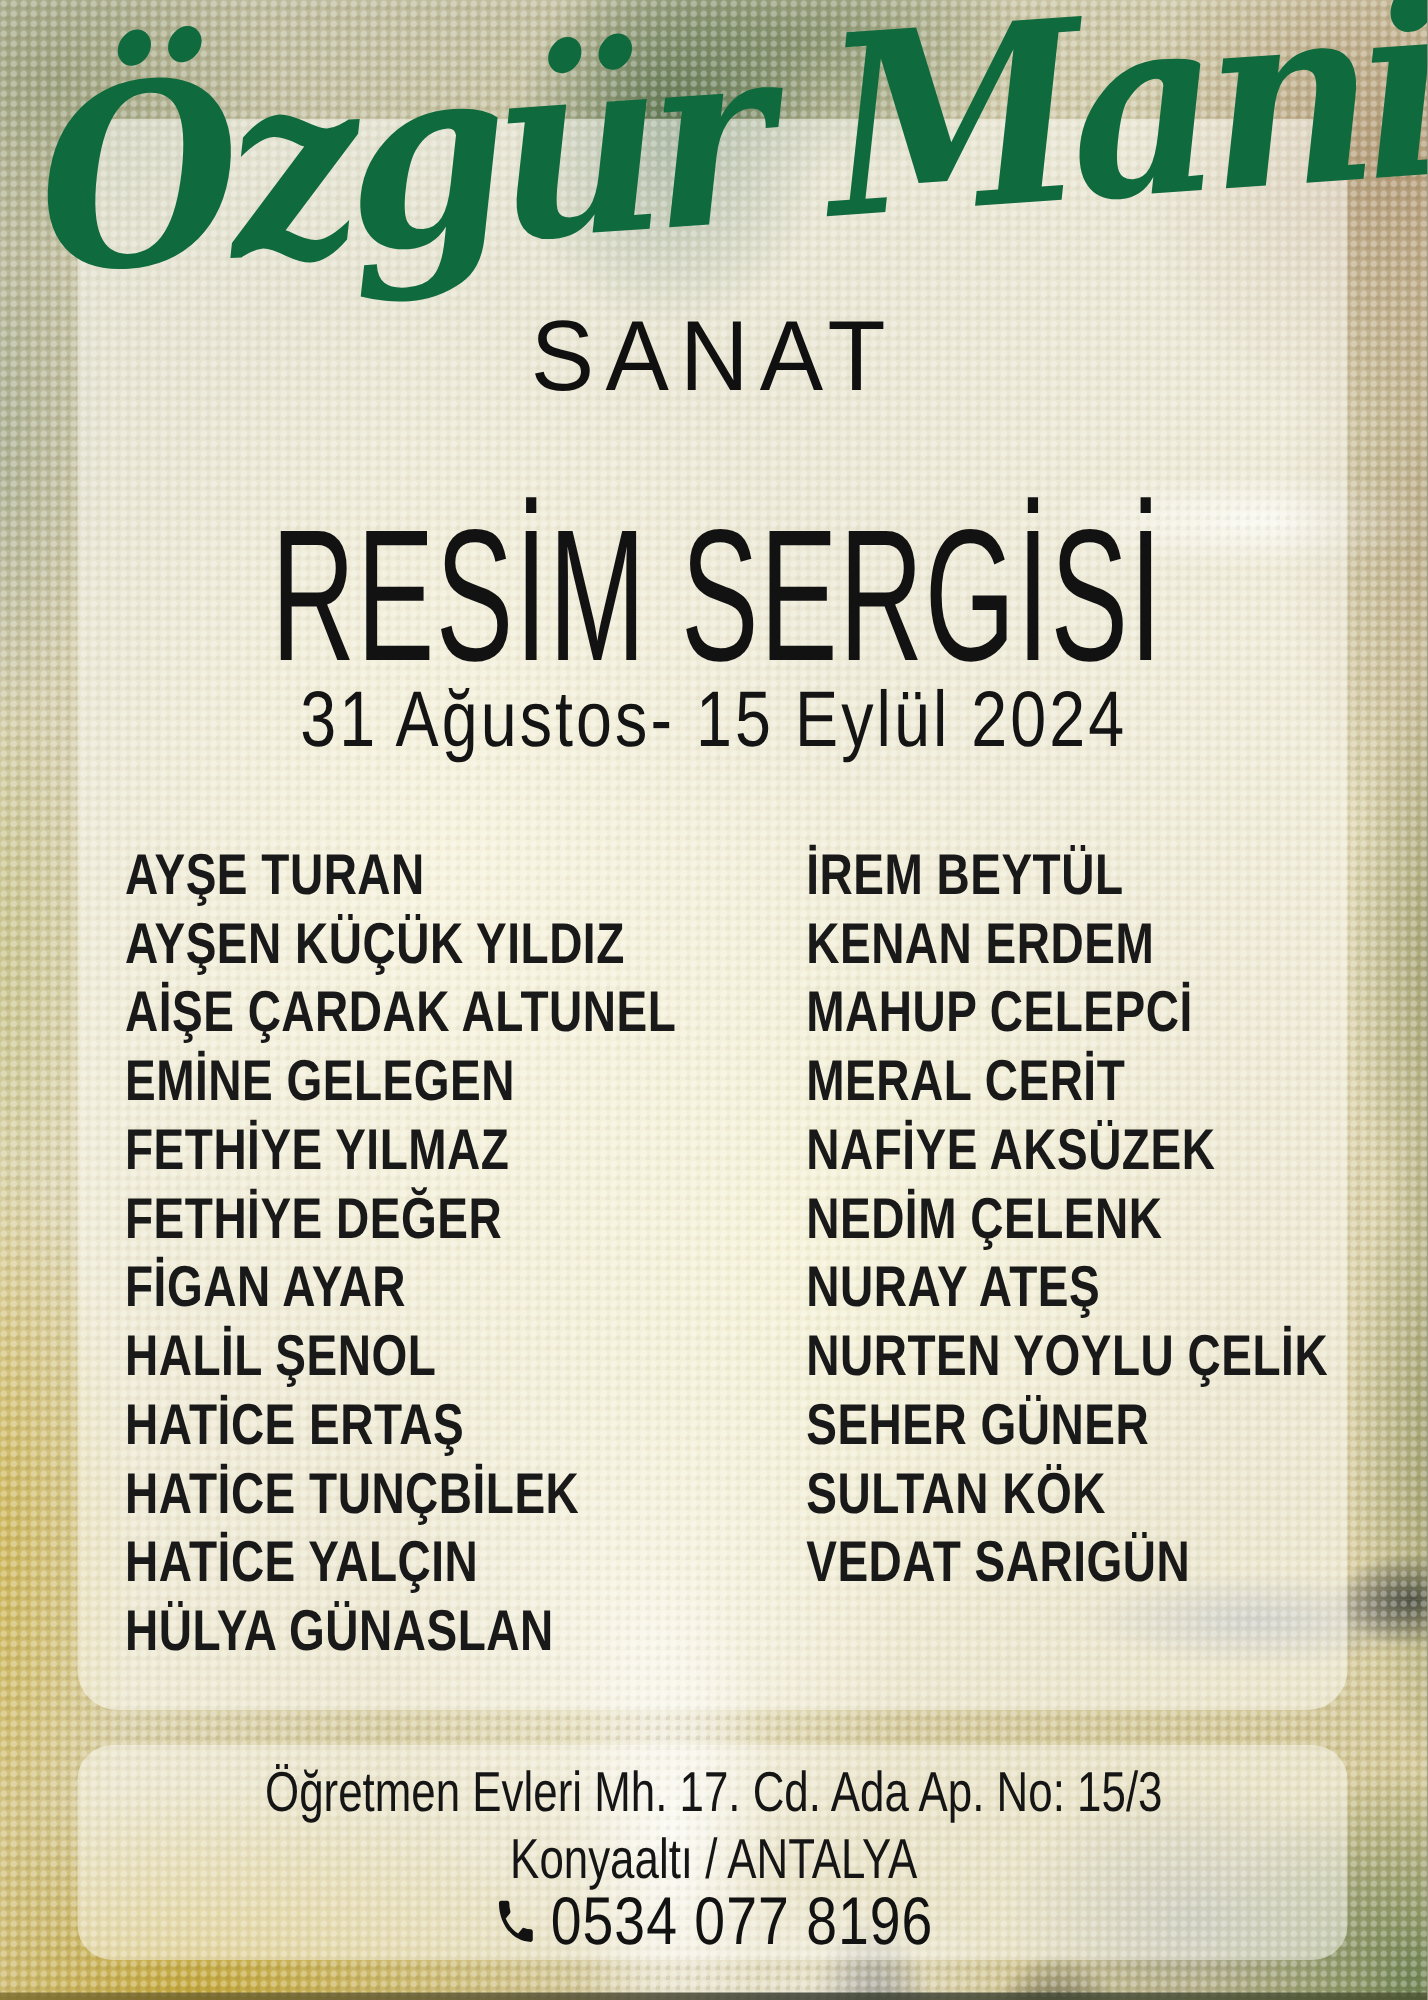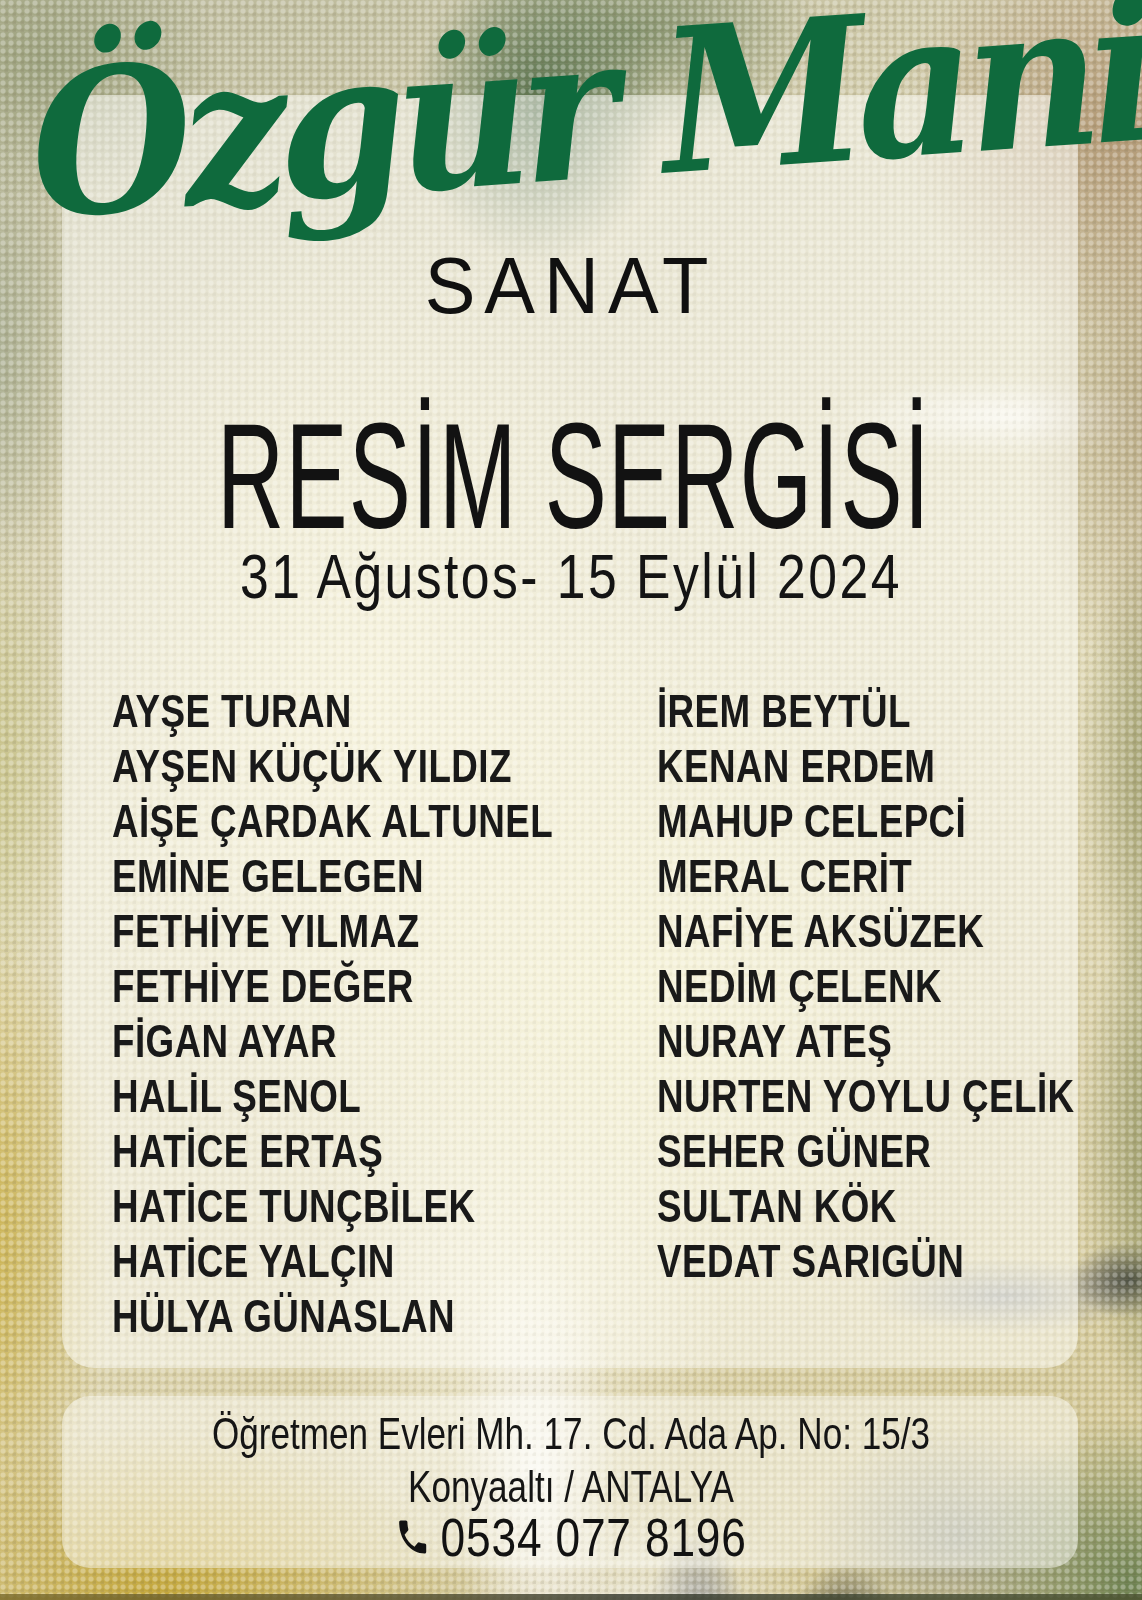--- a/index.html
+++ b/index.html
@@ -86,21 +86,21 @@
   .title{
     left:0;top:398px;width:1142px;text-align:center;white-space:nowrap;
     font-size:150px;line-height:1.05;font-weight:400;letter-spacing:2px;color:#121212;
     transform:scaleX(0.62);
   }
   .date{
     left:0;top:540px;width:1142px;text-align:center;white-space:nowrap;
     font-size:63px;font-weight:400;letter-spacing:3px;color:#141414;
     transform:scaleX(0.82);
   }
-  .names{list-style:none;margin:12px;padding:0;}
+  .names{list-style:none;margin:0;padding:0;}
   .names li{
     white-space:nowrap;height:55px;line-height:55px;
     font-size:46px;font-weight:bold;letter-spacing:0.5px;color:#191919;
     transform:scaleX(0.80);transform-origin:0 50%;
   }
   .names-left{left:100px;top:672px;}
   .names-right{left:645px;top:672px;}
   .footer-line{
     left:0;width:1142px;text-align:center;white-space:nowrap;
     font-size:45px;font-weight:400;color:#151515;transform:scaleX(0.78);

